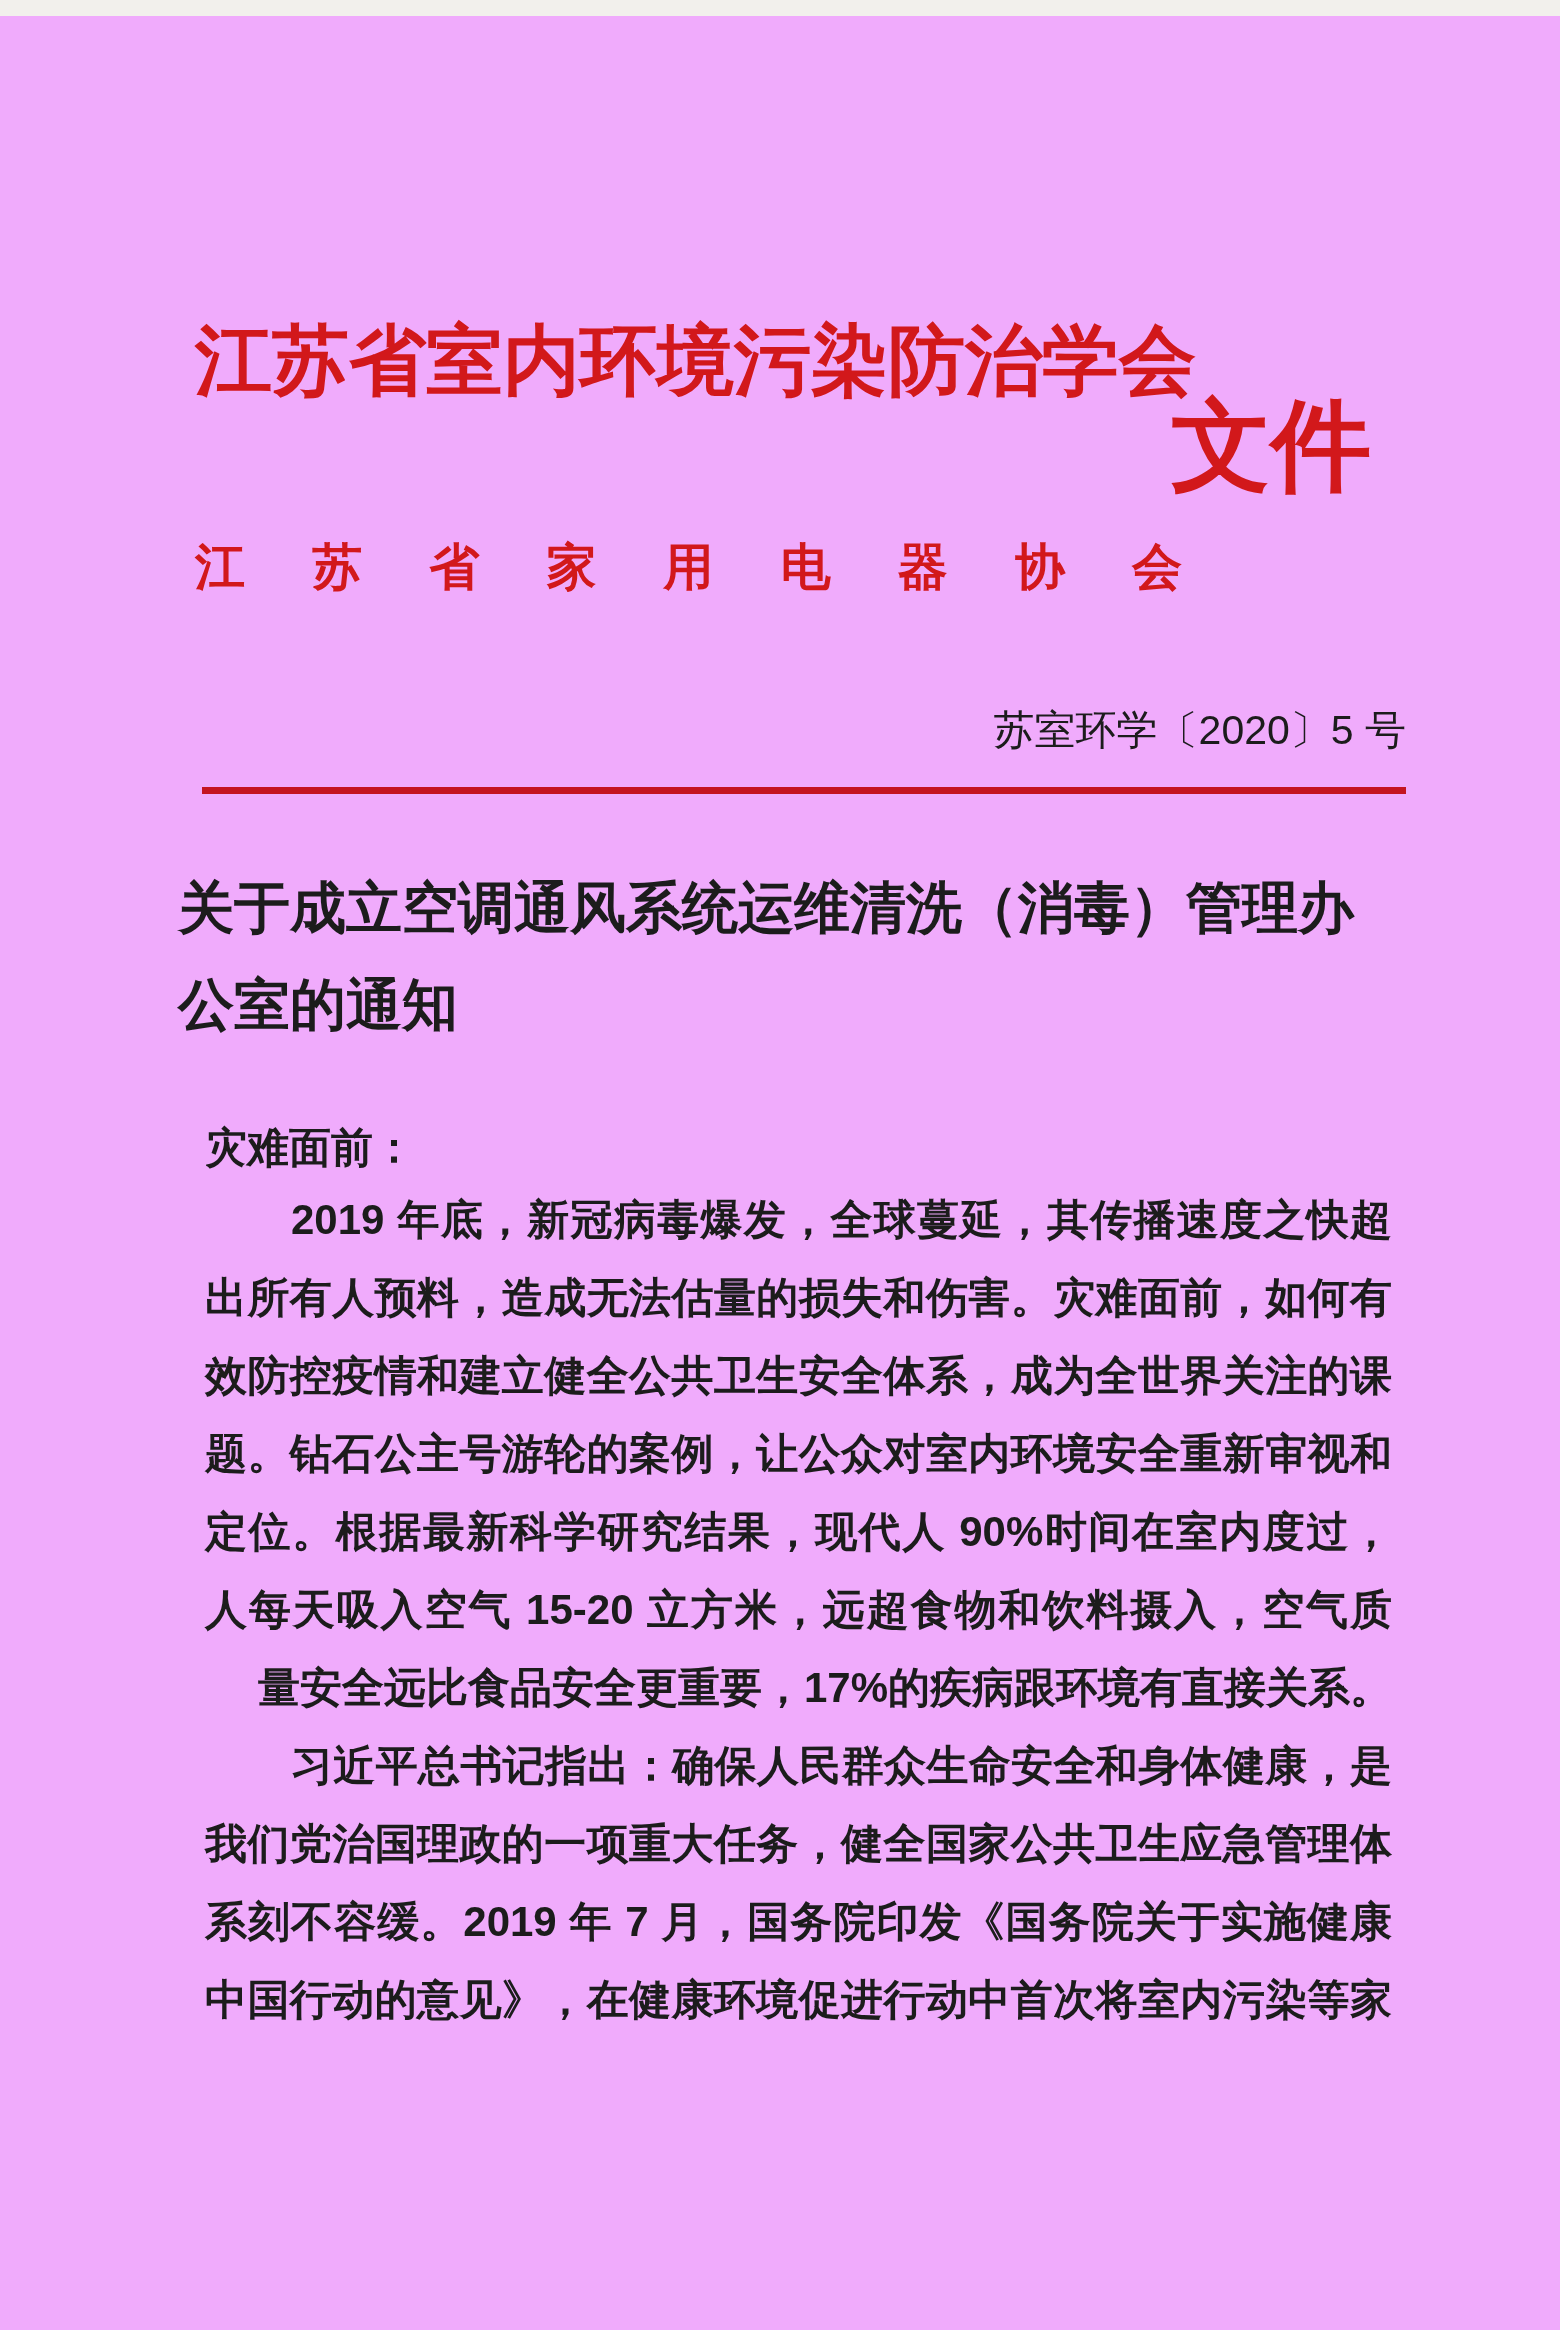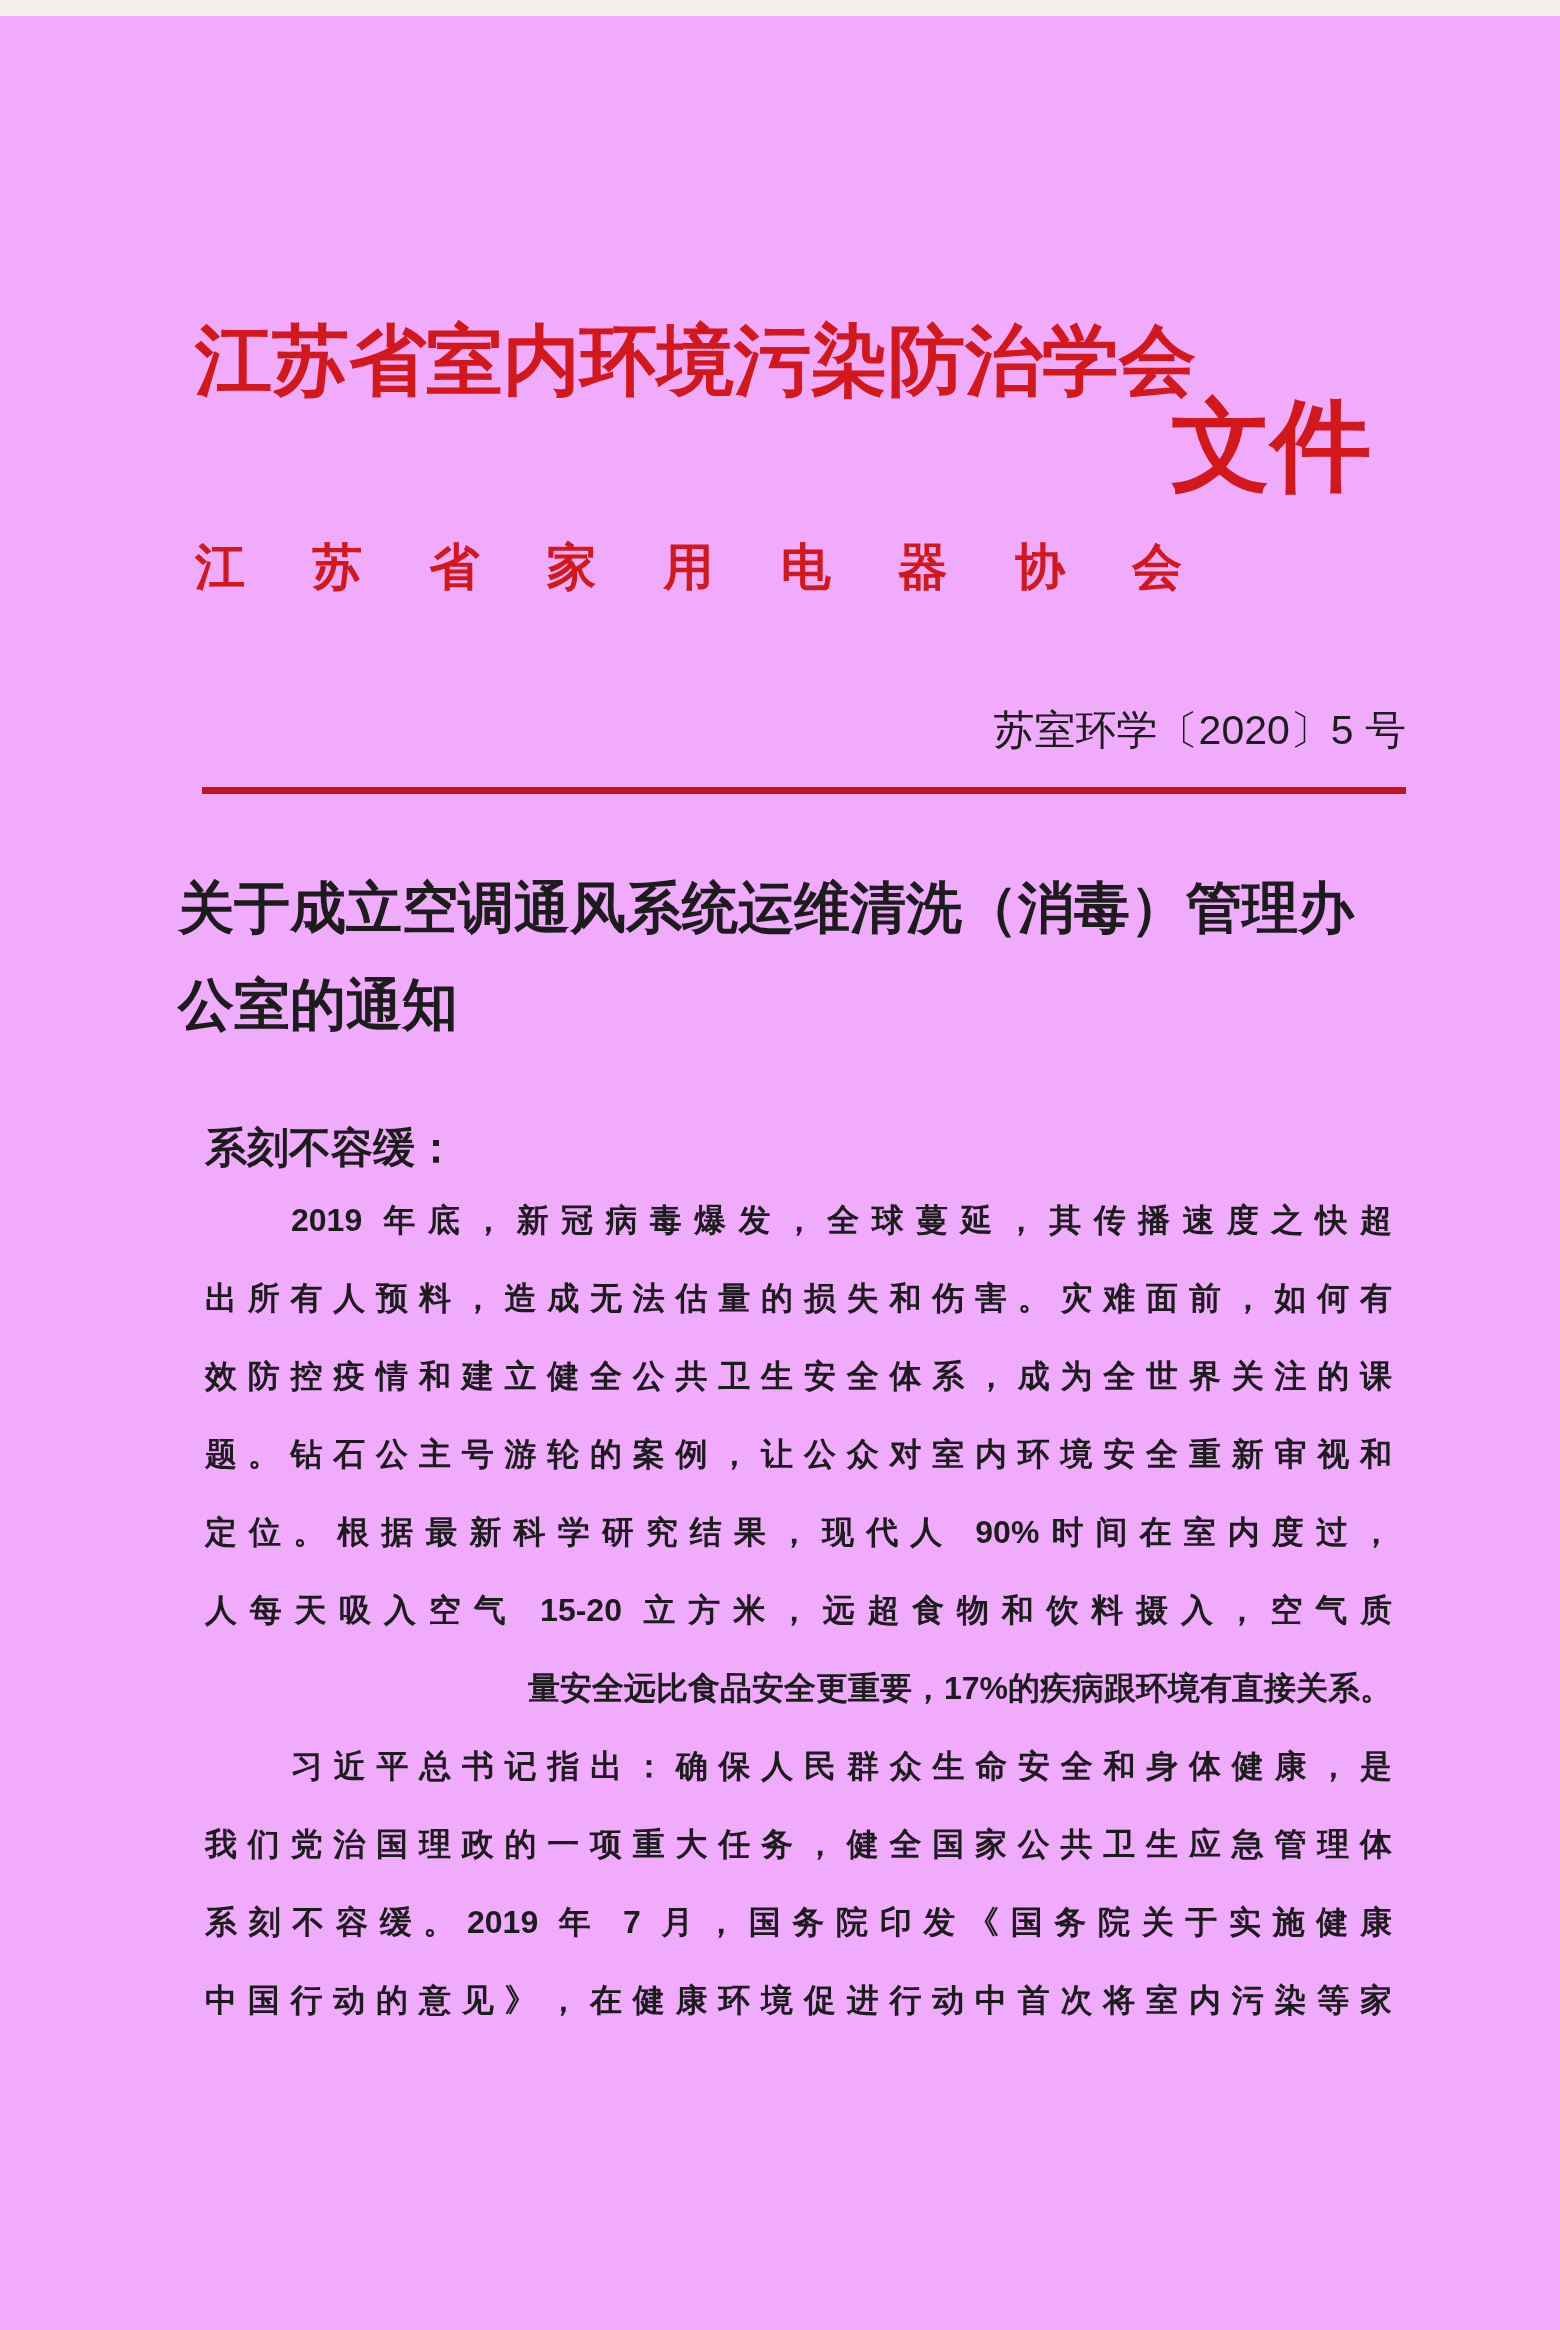--- a/index.html
+++ b/index.html
@@ -50,21 +50,21 @@
     text-align:left;
   }
   .title-line{line-height:97px;}
   .salutation{
     position:absolute;left:205px;top:1104px;width:1187px;
     font-size:42px;font-weight:600;color:var(--ink);
     line-height:56px;
   }
   .body-text{
     position:absolute;left:205px;top:1165px;width:1187px;
-    font-size:32px;font-weight:600;color:var(--ink);
+    font-size:42px;font-weight:600;color:var(--ink);
   }
   .bline{
     line-height:78px;height:78px;
     text-align:right;white-space:nowrap;
   }
   .bline.stretch{
     white-space:normal;
     text-align:justify;text-align-last:justify;
   }
   .bline.indent{padding-left:86px;}
@@ -81,21 +81,21 @@
 
   <div class="docnum">苏室环学〔2020〕5 号</div>
 
   <div class="rule"></div>
 
   <div class="title">
       <div class="title-line">关于成立空调通风系统运维清洗（消毒）管理办</div>
       <div class="title-line">公室的通知</div>
     </div>
 
-  <div class="salutation">系刻不容缓：</div>
+  <div class="salutation">灾难面前：</div>
 
   <div class="body-text">
       <div class="bline stretch indent">2019 年底，新冠病毒爆发，全球蔓延，其传播速度之快超</div>
       <div class="bline stretch">出所有人预料，造成无法估量的损失和伤害。灾难面前，如何有</div>
       <div class="bline stretch">效防控疫情和建立健全公共卫生安全体系，成为全世界关注的课</div>
       <div class="bline stretch">题。钻石公主号游轮的案例，让公众对室内环境安全重新审视和</div>
       <div class="bline stretch">定位。根据最新科学研究结果，现代人 90%时间在室内度过，</div>
       <div class="bline stretch">人每天吸入空气 15-20 立方米，远超食物和饮料摄入，空气质</div>
       <div class="bline">量安全远比食品安全更重要，17%的疾病跟环境有直接关系。</div>
       <div class="bline stretch indent">习近平总书记指出：确保人民群众生命安全和身体健康，是</div>

